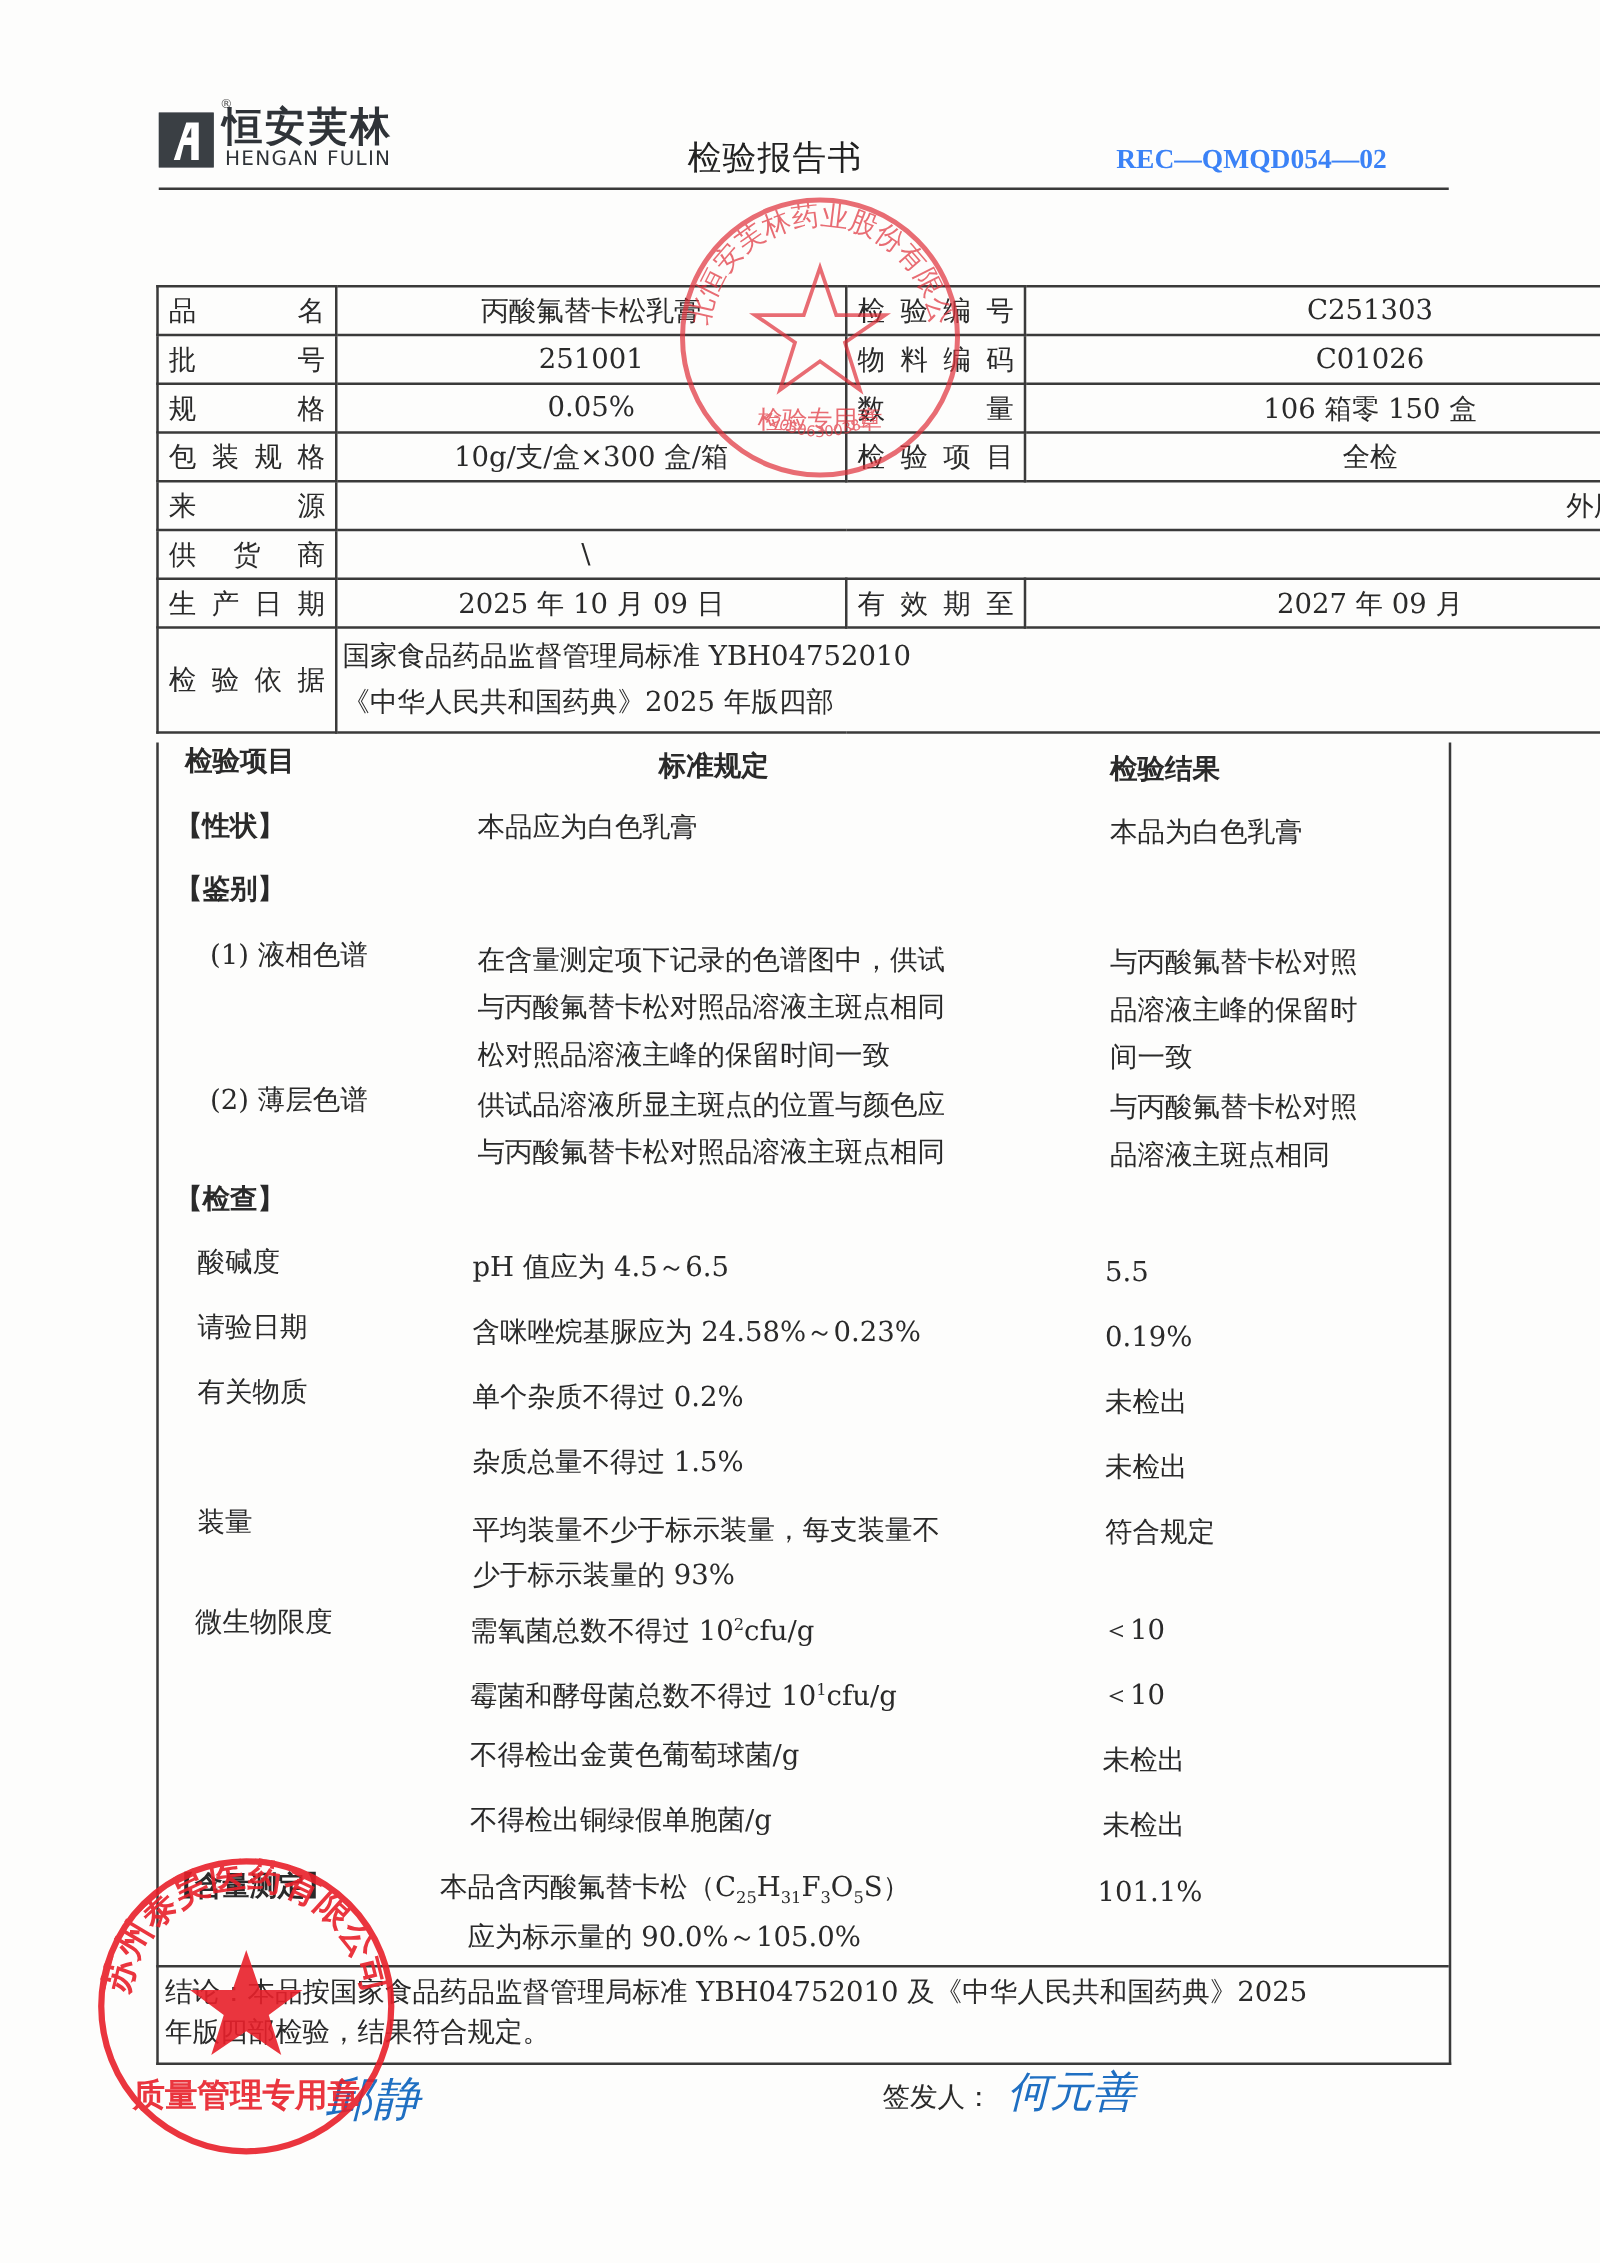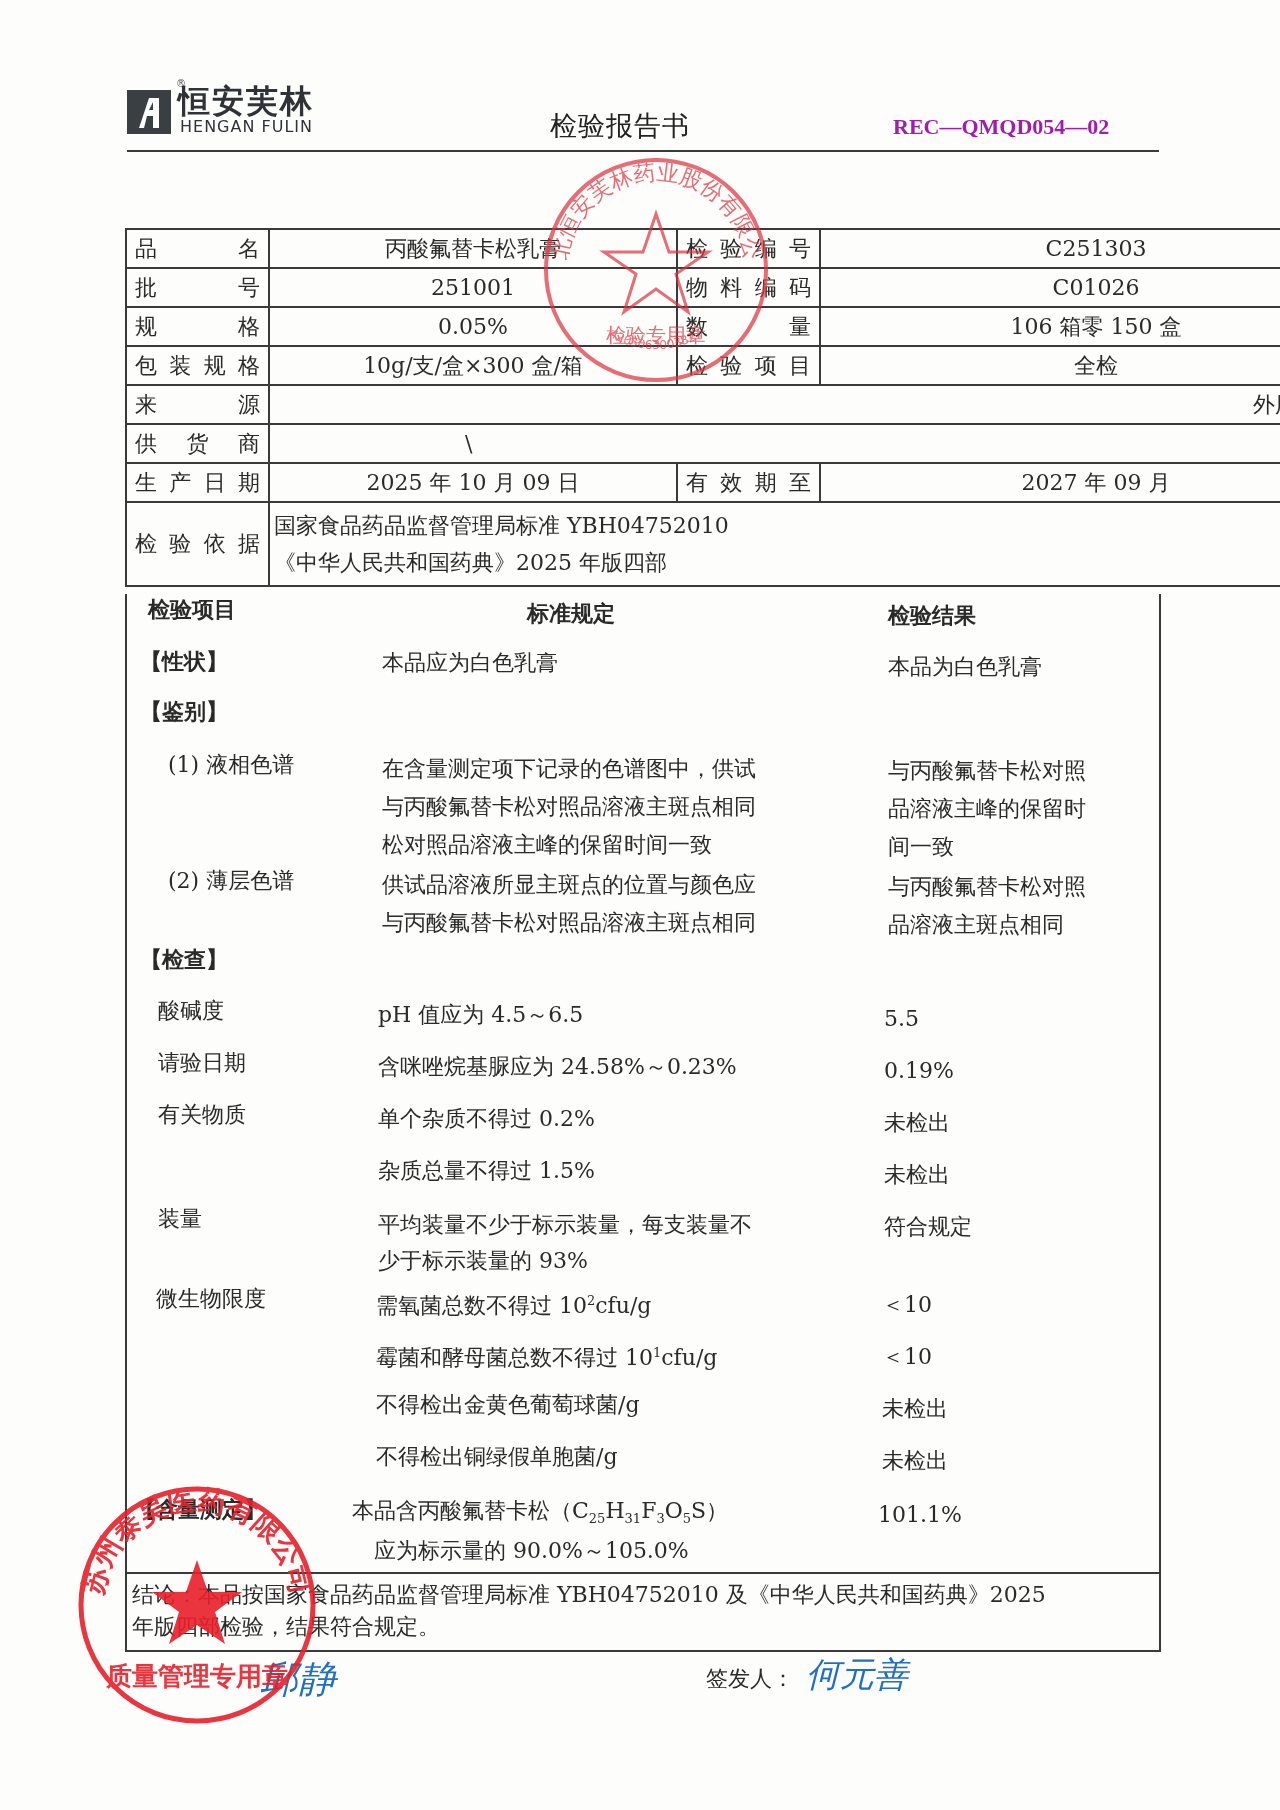--- a/index.html
+++ b/index.html
@@ -8,21 +8,21 @@
     font-family:"DejaVu Serif","Liberation Serif",serif; color:#2a2a2a;
   }
   .abs { position:absolute; }
   
   .logo-box { left:127px; top:90px; width:44px; height:44px; background:#3a3f44; }
   .logo-box svg { width:44px; height:44px; display:block; }
   .logo-reg { left:176px; top:78px; font-size:10px; color:#555; font-family:"DejaVu Sans",sans-serif; }
   .logo-cn { left:178px; top:84px; font-size:32px; font-weight:bold; letter-spacing:2px; color:#2f3338; font-family:"DejaVu Sans",sans-serif; line-height:34px; }
   .logo-en { left:180px; top:117px; font-size:16px; letter-spacing:1px; color:#2f3338; font-family:"DejaVu Sans",sans-serif; }
   .doc-title { left:550px; top:108px; font-size:27px; letter-spacing:1px; color:#222; font-family:"DejaVu Serif",serif; }
-  .doc-code { left:893px; top:114px; font-size:22px; font-weight:bold; color:#a21caf; font-family:"Liberation Serif",serif; }
+  .doc-code { left:893px; top:114px; font-size:22px; font-weight:bold; color:#3b82f6; font-family:"Liberation Serif",serif; }
   .header-rule { left:127px; top:150px; width:1032px; height:2px; background:#3a3a3a; }
   
   table.info { position:absolute; left:125px; top:196px; width:1248px; border-collapse:collapse; font-size:22px;margin-top:32px; }
   table.info td { border:2px solid #3a3a3a; height:37px; padding:0 8px; text-align:center; vertical-align:middle; }
   table.info td.lbl { width:125px; text-align:justify; text-align-last:justify; letter-spacing:0; }
   table.info td.lbl2 { width:125px; text-align-last:justify;text-align:right; }
   table.info td.val1 { width:390px; }
   table.info td.basis { text-align:left; line-height:37px; padding:4px 4px; }
   
   .lower { left:125px; top:594px; width:1032px; height:1056px; border-left:2px solid #3a3a3a; border-right:2px solid #3a3a3a; border-bottom:2px solid #3a3a3a; }

